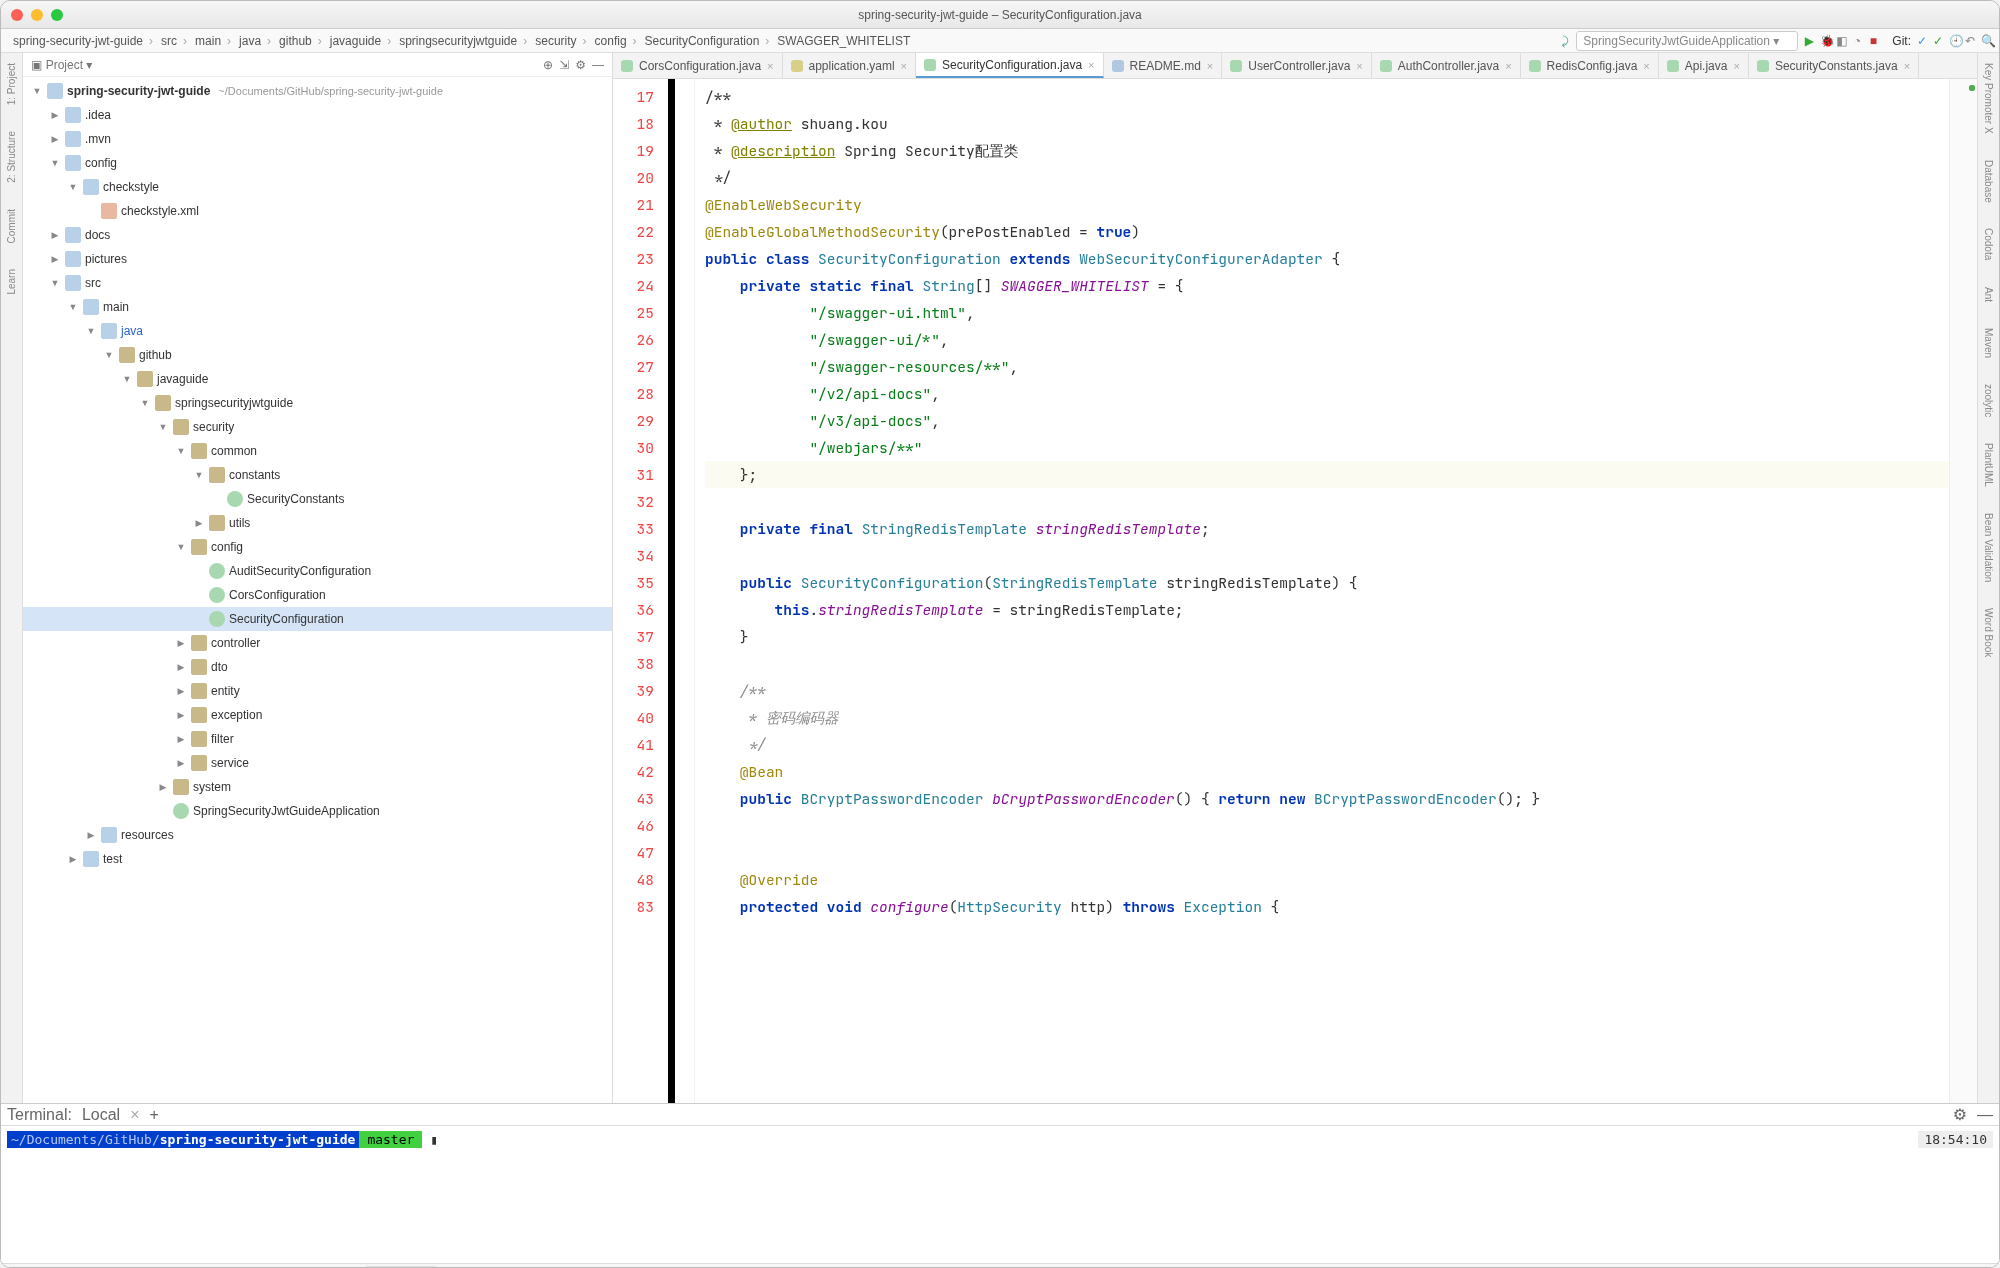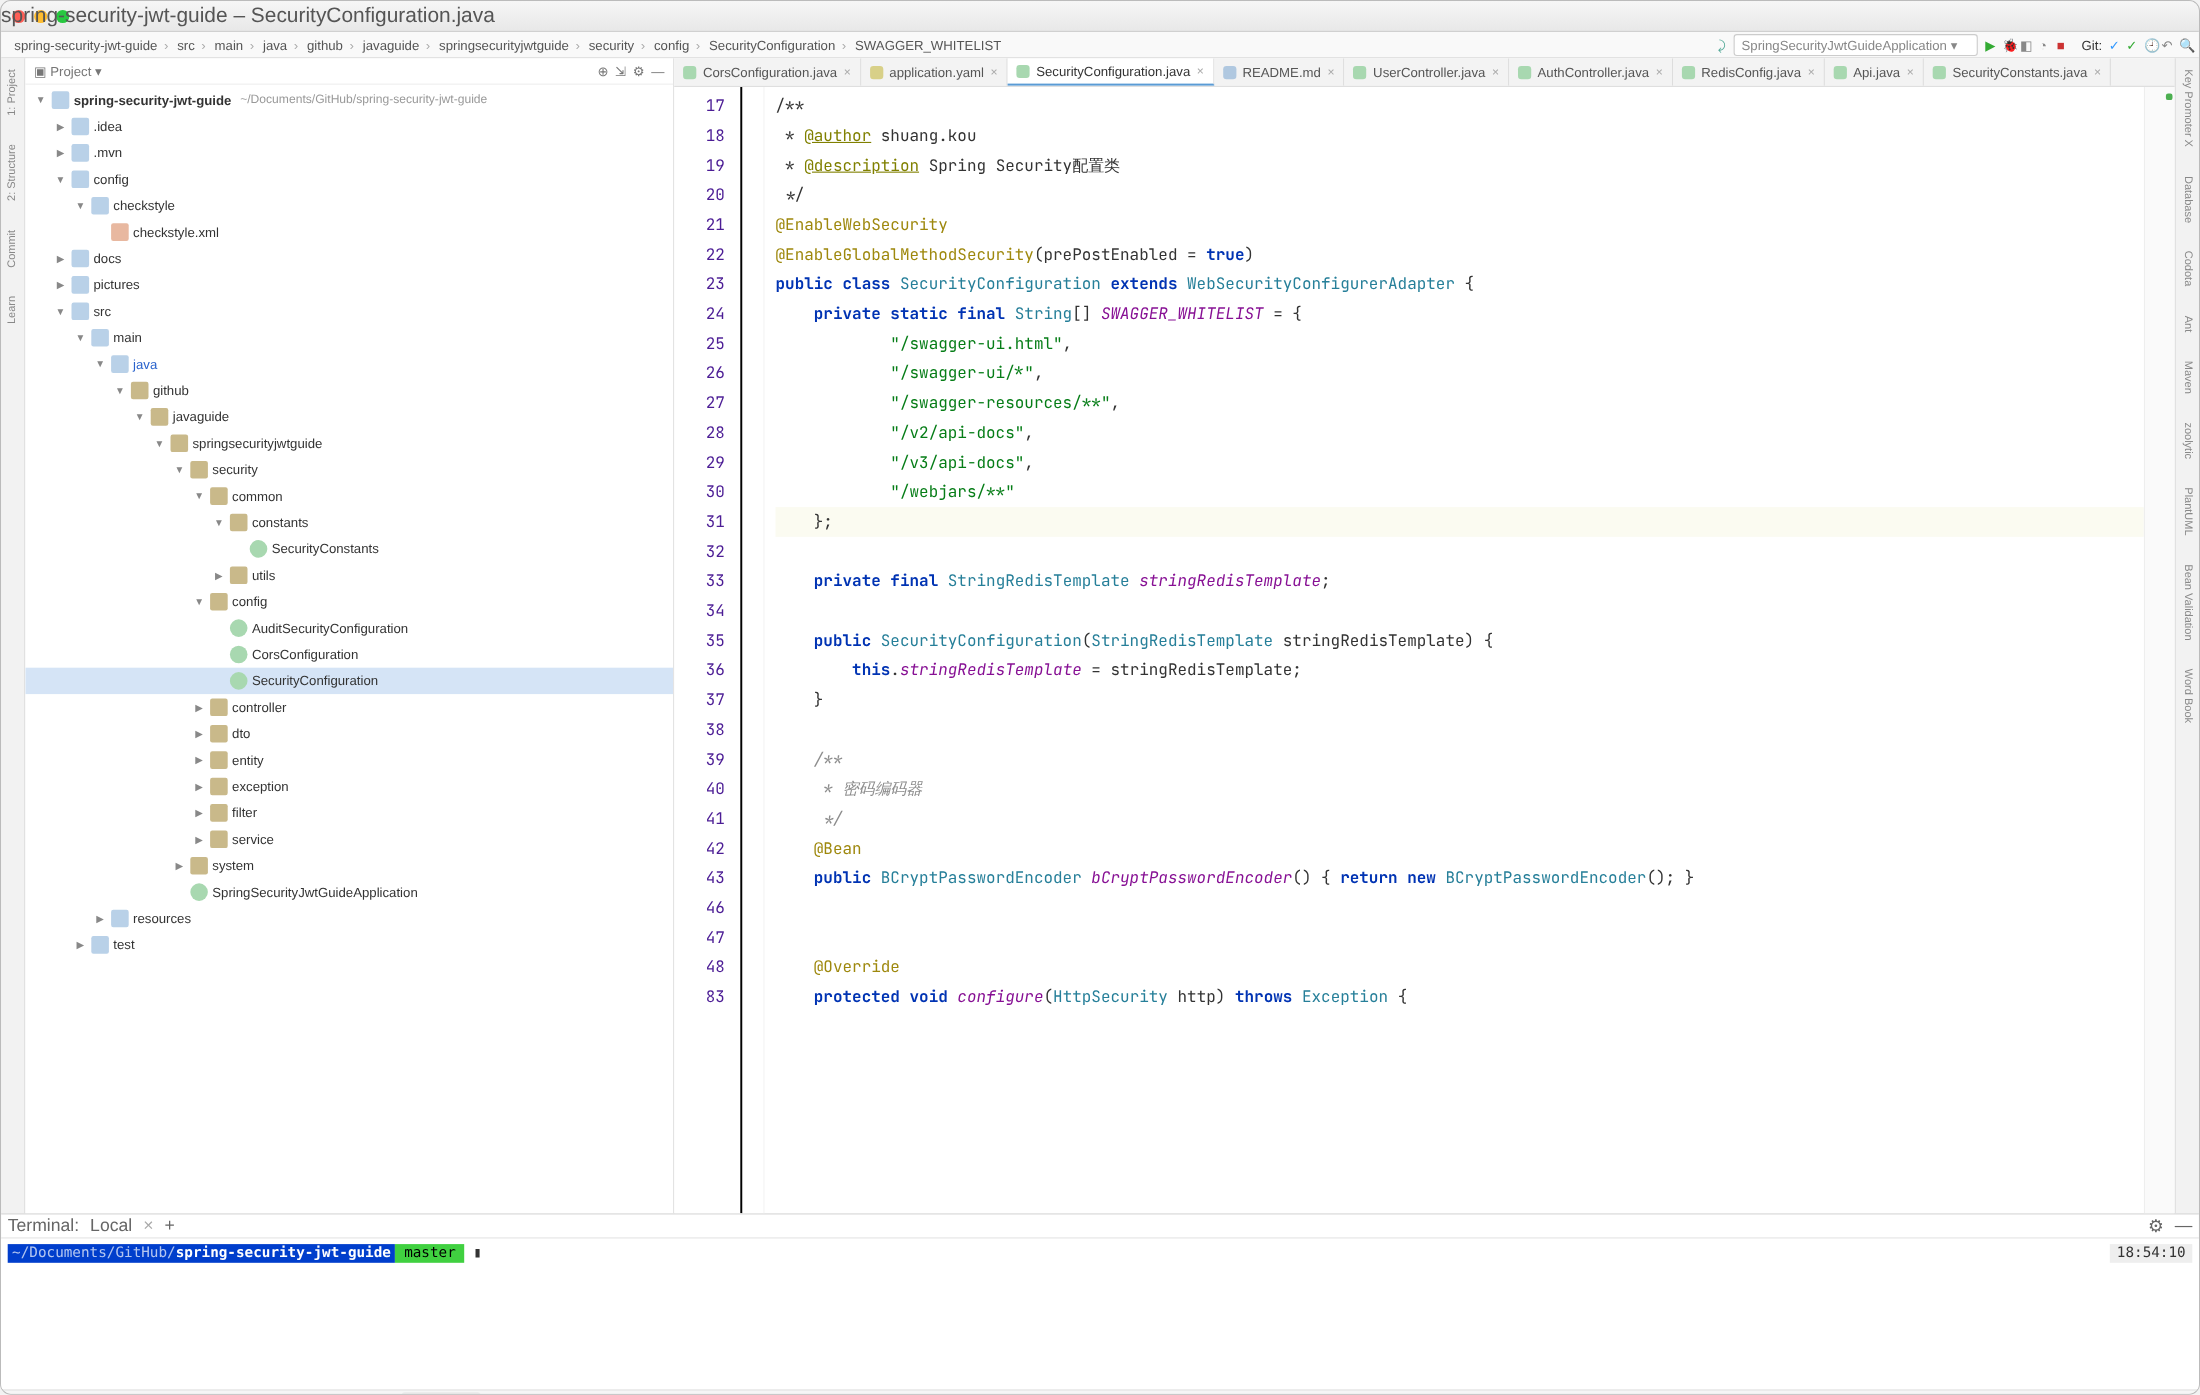--- a/index.html
+++ b/index.html
@@ -1,21 +1,21 @@
 <!DOCTYPE html>
 <html><head>
 <meta charset="utf-8">
 <style>
 * { margin:0; padding:0; box-sizing:border-box; }
 body { font-family:-apple-system,"Segoe UI",Arial,sans-serif; font-size:12px; color:#333; background:#f2f2f2; overflow:hidden; width:2000px; height:1268px; border:1px solid #bbb; border-radius:10px; }
 .titlebar { height:28px; display:flex; align-items:center; padding:0 10px; background:linear-gradient(#f6f6f6,#e8e8e8); border-bottom:1px solid #ccc; position:relative; }
 .trafficlights { display:flex; gap:8px; }
 .tl { width:12px; height:12px; border-radius:50%; }
 .tl.r{background:#ff5f57}.tl.y{background:#febc2e}.tl.g{background:#28c840}
-.wintitle{ position:absolute; left:0;right:0;text-align:left; color:#555; font-size:19px }
+.wintitle{ position:absolute; left:0;right:0;text-align:center; color:#555; font-size:12px }
 .crumbs{ height:24px; display:flex; align-items:center; padding:0 8px; background:#f9f9f9; border-bottom:1px solid #ddd; }
 .crumb{ color:#555; padding:0 4px; }
 .crumb::after{ content:"›"; margin-left:6px; color:#aaa;}
 .crumb:last-child::after{content:"";}
 .crumbs-spacer{flex:1}
 .toolbar-right{display:flex;align-items:center;gap:6px;color:#888;font-size:12px}
 .run-select{border:1px solid #ccc;border-radius:3px;padding:2px 18px 2px 6px;background:#fff;position:relative}
 .workspace{display:flex;height:1050px}
 .gutter-left{width:22px;background:#f2f2f2;border-right:1px solid #ddd;display:flex;flex-direction:column;align-items:center;gap:26px;padding-top:10px;color:#888;font-size:10px}
 .gutter-left div{writing-mode:vertical-rl;transform:rotate(180deg)}
@@ -36,21 +36,21 @@
 .cls{background:#a8d8b0;border-radius:8px}
 .xml{background:#e8b8a0;border-radius:2px}
 .editor{flex:1;display:flex;flex-direction:column;background:#fff}
 .tabs{height:26px;display:flex;align-items:flex-end;background:#f3f3f3;border-bottom:1px solid #ddd;overflow:hidden}
 .tab{height:25px;display:flex;align-items:center;padding:0 8px;border-right:1px solid #ddd;font-size:12px;gap:6px;color:#555;background:#f3f3f3}
 .tab.active{background:#fff;border-bottom:2px solid #5a9bd5;color:#333}
 .tab .x{color:#aaa;font-size:11px}
 .tab .ficon{width:12px;height:12px;border-radius:3px;display:inline-block}
 .java-i{background:#a8d8b0}.yml-i{background:#d8d088}.md-i{background:#b0c8e0}
 .code-area{flex:1;display:flex;overflow:hidden;font-family:"JetBrains Mono",Menlo,Consolas,monospace;font-size:14.5px;line-height:27px}
-.linenos{width:62px;text-align:right;color:#4c1d95;background:#fff;padding:4px 14px 4px 0;border-right:2px solid #000000;user-select:none}
+.linenos{width:62px;text-align:right;color:#ef4444;background:#fff;padding:4px 14px 4px 0;border-right:7px solid #000000;user-select:none}
 .gut2{width:20px;background:#fff;border-right:1px solid #f3f3f3}
 .code{flex:1;padding:4px 0 4px 10px;color:#333;white-space:pre;overflow:auto}
 .code .ln{height:27px}
 .code .current{background:#fbfbf1}
 .c-kw{color:#0033b3;font-weight:bold}
 .c-ann{color:#9e880d;}
 .c-cls{color:#267f99}
 .c-str{color:#067d17}
 .c-field{color:#871094;font-style:italic}
 .c-cmt{color:#8c8c8c;font-style:italic}

